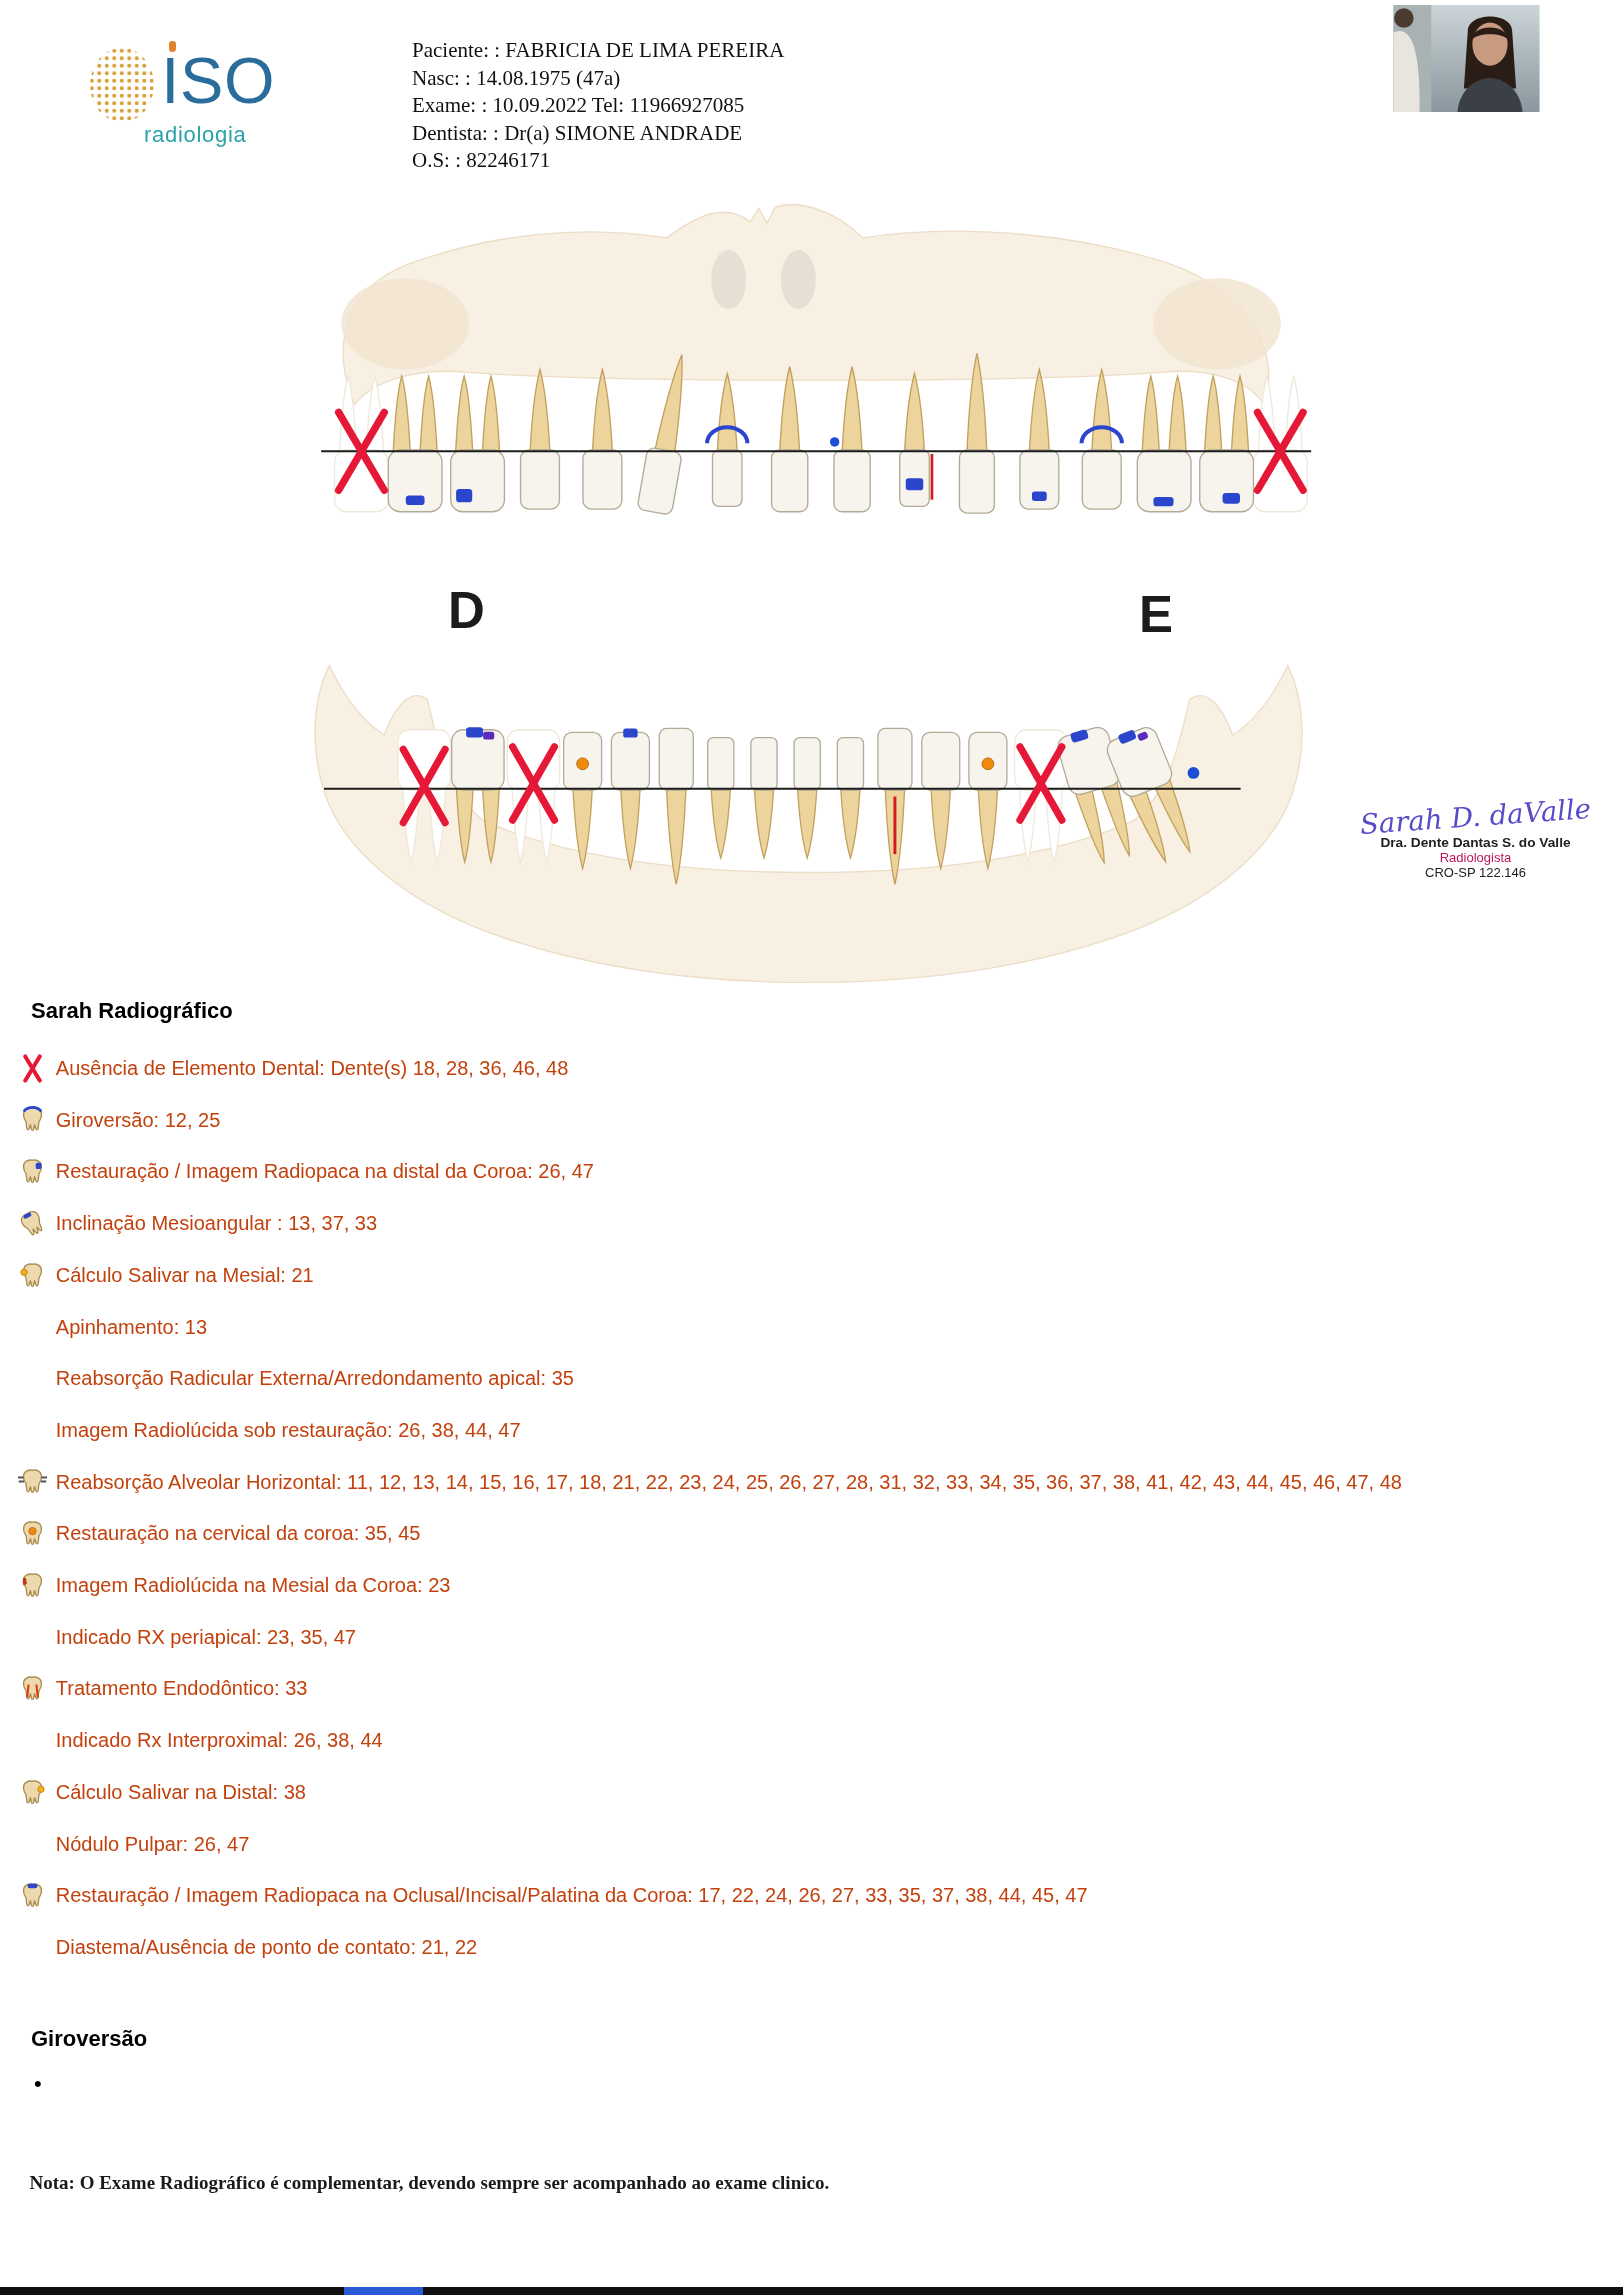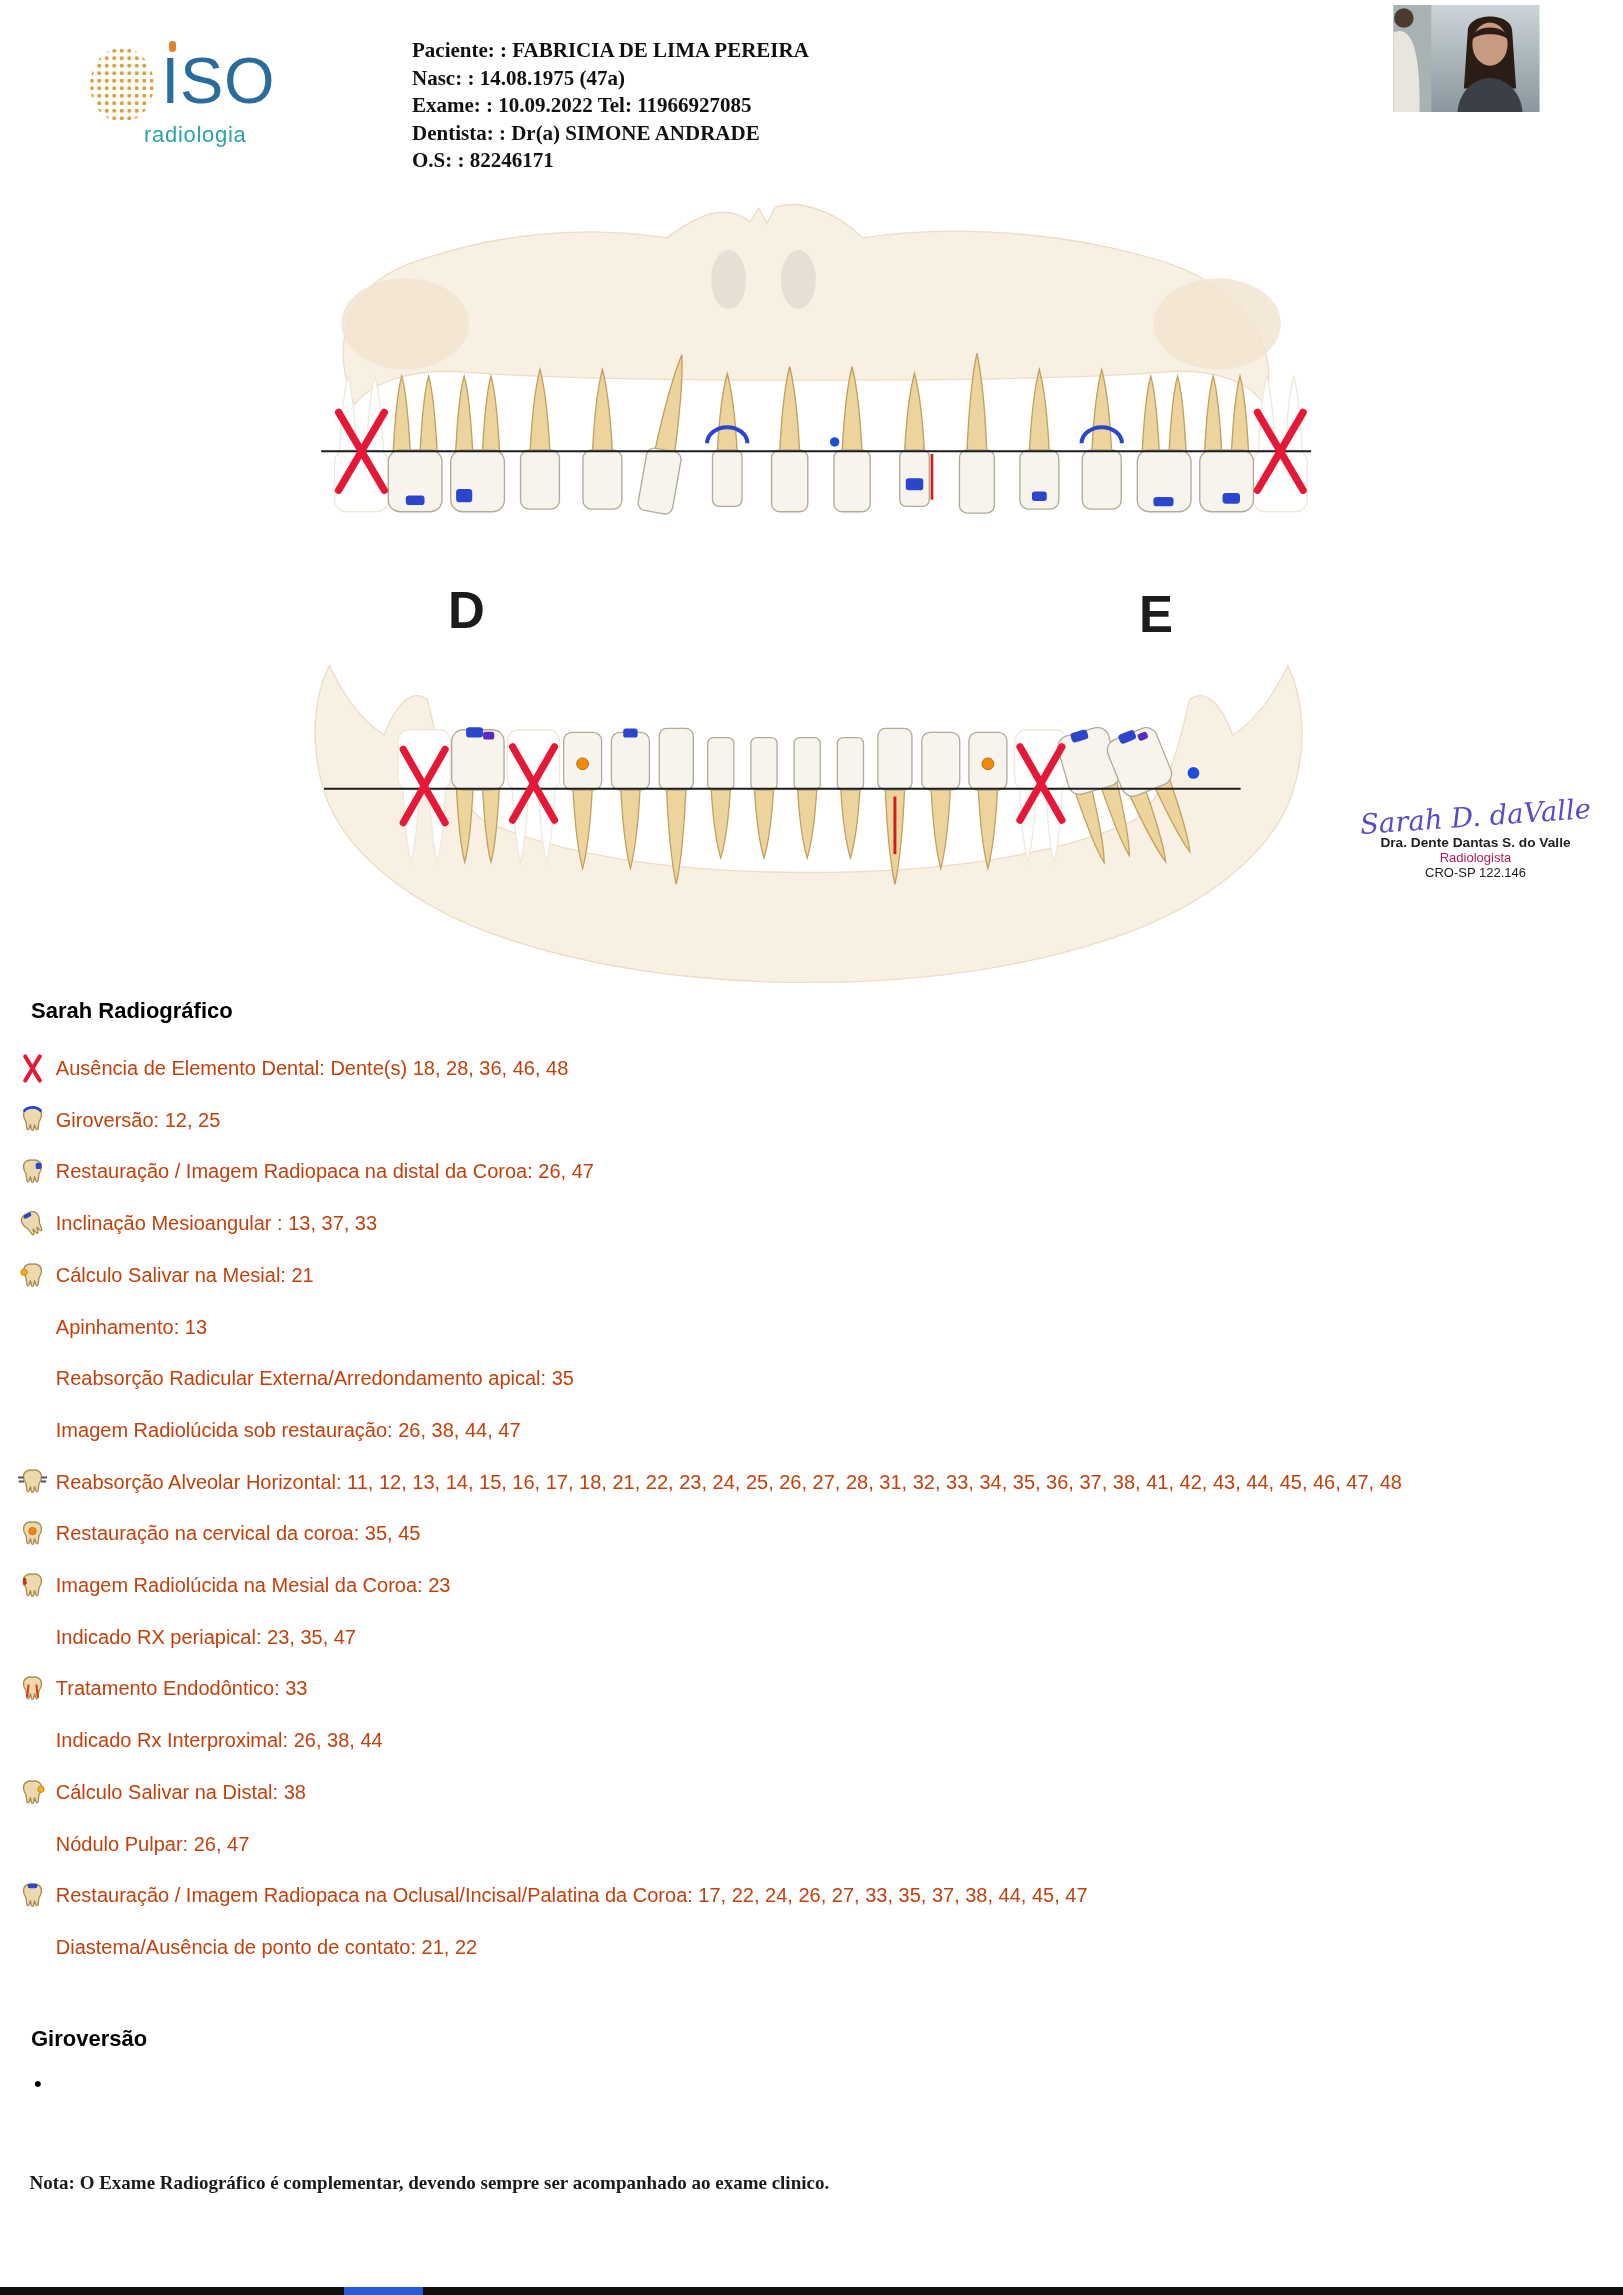--- a/index.html
+++ b/index.html
@@ -7,21 +7,21 @@
   body{width:1623px;height:2295px;position:relative;font-family:"Liberation Sans",sans-serif;color:#000;overflow:hidden;}
   .page{position:absolute;inset:0;background:#ffffff;padding-left:38px;}
 
   
   .logo{position:absolute;left:88px;top:47px;}
   .logo-row{display:flex;align-items:flex-start;position:relative;}
   .logo-dots{width:68px;height:76px;background:radial-gradient(#db9f36 1.8px,rgba(0,0,0,0) 2.2px);background-size:7.5px 7.5px;clip-path:ellipse(47% 49% at 50% 50%);}
   .logo-iso{font-size:65px;line-height:68px;color:#2a6d9c;letter-spacing:0.7px;margin-left:5.2px;font-weight:400;}
   .logo-idot{position:absolute;left:81px;top:-6.5px;width:7.2px;height:11px;border-radius:3.3px;background:#e0832e;}
   .logo-sub{margin-left:56px;margin-top:-1.3px;font-size:22px;color:#2ba2a8;letter-spacing:0.7px;}
-  .patient-info{position:absolute;left:412px;top:37px;font-family:"Liberation Serif",serif;font-weight:700;font-size:21px;line-height:27.5px;color:#111;}
+  .patient-info{position:absolute;left:412px;top:37px;font-family:"Liberation Serif",serif;font-weight:400;font-size:21px;line-height:27.5px;color:#111;}
   .photo{position:absolute;left:1393px;top:5.2px;width:147px;height:107px;overflow:hidden;}
 
   
   .upper-jaw{position:absolute;left:291px;top:196px;width:1047px;height:363px;}
   .lower-jaw{position:absolute;left:252px;top:638px;width:1113px;height:357px;}
   .label-d{position:absolute;left:448px;top:581px;font-size:51px;font-weight:600;color:#1c1c1c;}
   .label-e{position:absolute;left:1139px;top:585px;font-size:51px;font-weight:600;color:#1c1c1c;}
   .signature{position:absolute;left:1348px;top:800px;width:255px;text-align:center;z-index:5;}
   .sig-script{font-family:"DejaVu Serif",serif;font-style:italic;font-size:27.5px;color:#584bc8;transform:rotate(-4deg);white-space:nowrap;}
   .sig-name{font-size:13.7px;font-weight:700;color:#222;margin-top:2.6px;}

